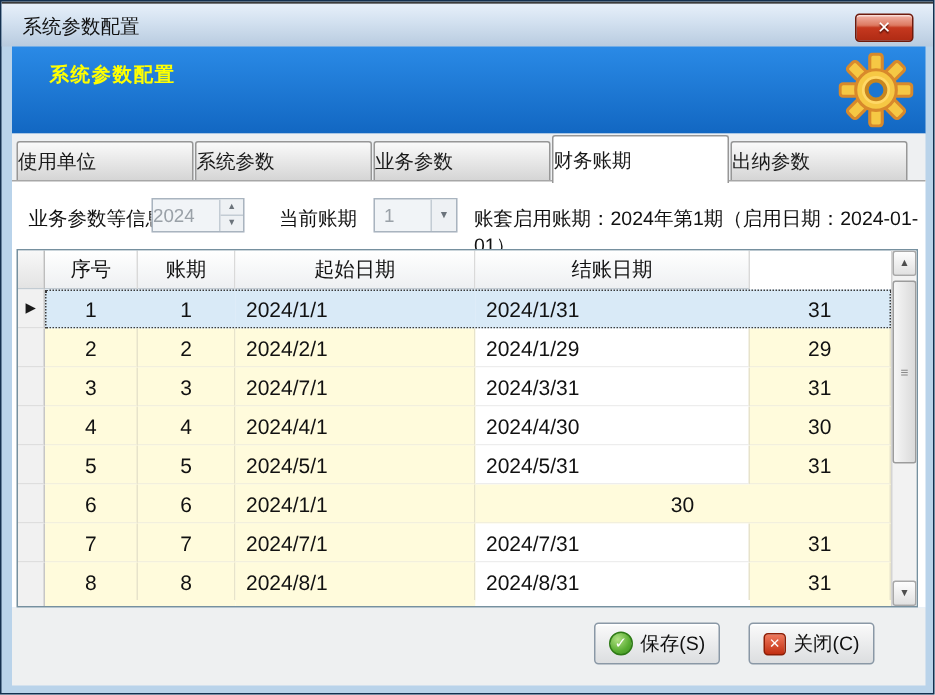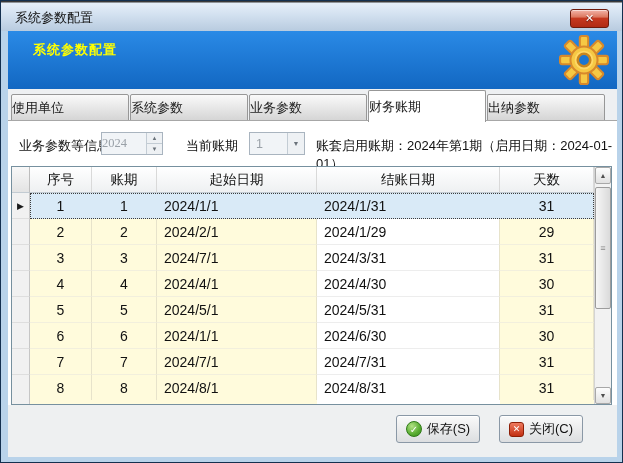--- a/index.html
+++ b/index.html
@@ -52,21 +52,21 @@
     background:#ffffff; border-top:1px solid #a7a7a7; z-index:1;
   }
   .lbl { position:absolute; font-size:13px; color:#111; }
   .field {
     position:absolute; height:23px; border:1px solid #a9b4bf; background:#f1f4f7;
     display:flex; align-items:stretch;
   }
   .spinner { left:93px; top:11px; width:62px; }
   .spin-input {
     width:44px; border:none; background:transparent; color:#9aa1a8;
-    font-size:12.5px; padding-left:0; font-family:Liberation Serif, serif; outline:none;
+    font-size:12.5px; padding-left:0; font-family:Liberation Sans, sans-serif; outline:none;
   }
   .spin-btns { width:16px; border-left:1px solid #c3ccd4; display:flex; flex-direction:column; background:#eef1f4; }
   .spin-btns span { flex:1; display:flex; align-items:center; justify-content:center; font-size:6px; color:#6b737b; cursor:default; }
   .spin-btns span:first-child { border-bottom:1px solid #c3ccd4; }
   .combo { left:241px; top:11px; width:56px; }
   .combo-val { flex:1; font-size:12.5px; color:#9aa1a8; padding-left:6px; display:flex; align-items:center; }
   .combo-btn { width:17px; border-left:1px solid #c3ccd4; background:#eef1f4; display:flex; align-items:center; justify-content:center; font-size:7px; color:#6b737b; }
   
   .grid {
     position:absolute; left:3px; top:45px; width:601px; height:239px;
@@ -207,21 +207,20 @@
   <span class="lbl" style="left:308px; top:16px">账套启用账期：2024年第1期（启用日期：2024-01-01）</span>
 
   <div class="grid">
     <div class="grid-scrollpad">
       <div class="trow thead">
         <div class="cell c-ind"></div>
         <div class="cell c-seq">序号</div>
         <div class="cell c-per">账期</div>
         <div class="cell c-start">起始日期</div>
         <div class="cell c-end">结账日期</div>
-        <div class="cell c-days">天数</div>
       </div>
       <div id="tbody">
           <div class="trow sel">
     <div class="cell c-ind ind">
               <span class="arrow">▶</span>
             </div>
     <div class="row-data">
       <div class="cell c-seq ro">1</div>
       <div class="cell c-per ro">1</div>
       <div class="cell c-start ro">2024/1/1</div>
@@ -278,21 +277,20 @@
     </div>
   </div>
           <div class="trow">
     <div class="cell c-ind ind">
               <span class="arrow">▶</span>
             </div>
     <div class="row-data">
       <div class="cell c-seq ro">6</div>
       <div class="cell c-per ro">6</div>
       <div class="cell c-start ro">2024/1/1</div>
-      <div class="cell c-end wr">2024/6/30</div>
       <div class="cell c-days ro">30</div>
     </div>
   </div>
           <div class="trow">
     <div class="cell c-ind ind">
               <span class="arrow">▶</span>
             </div>
     <div class="row-data">
       <div class="cell c-seq ro">7</div>
       <div class="cell c-per ro">7</div>

